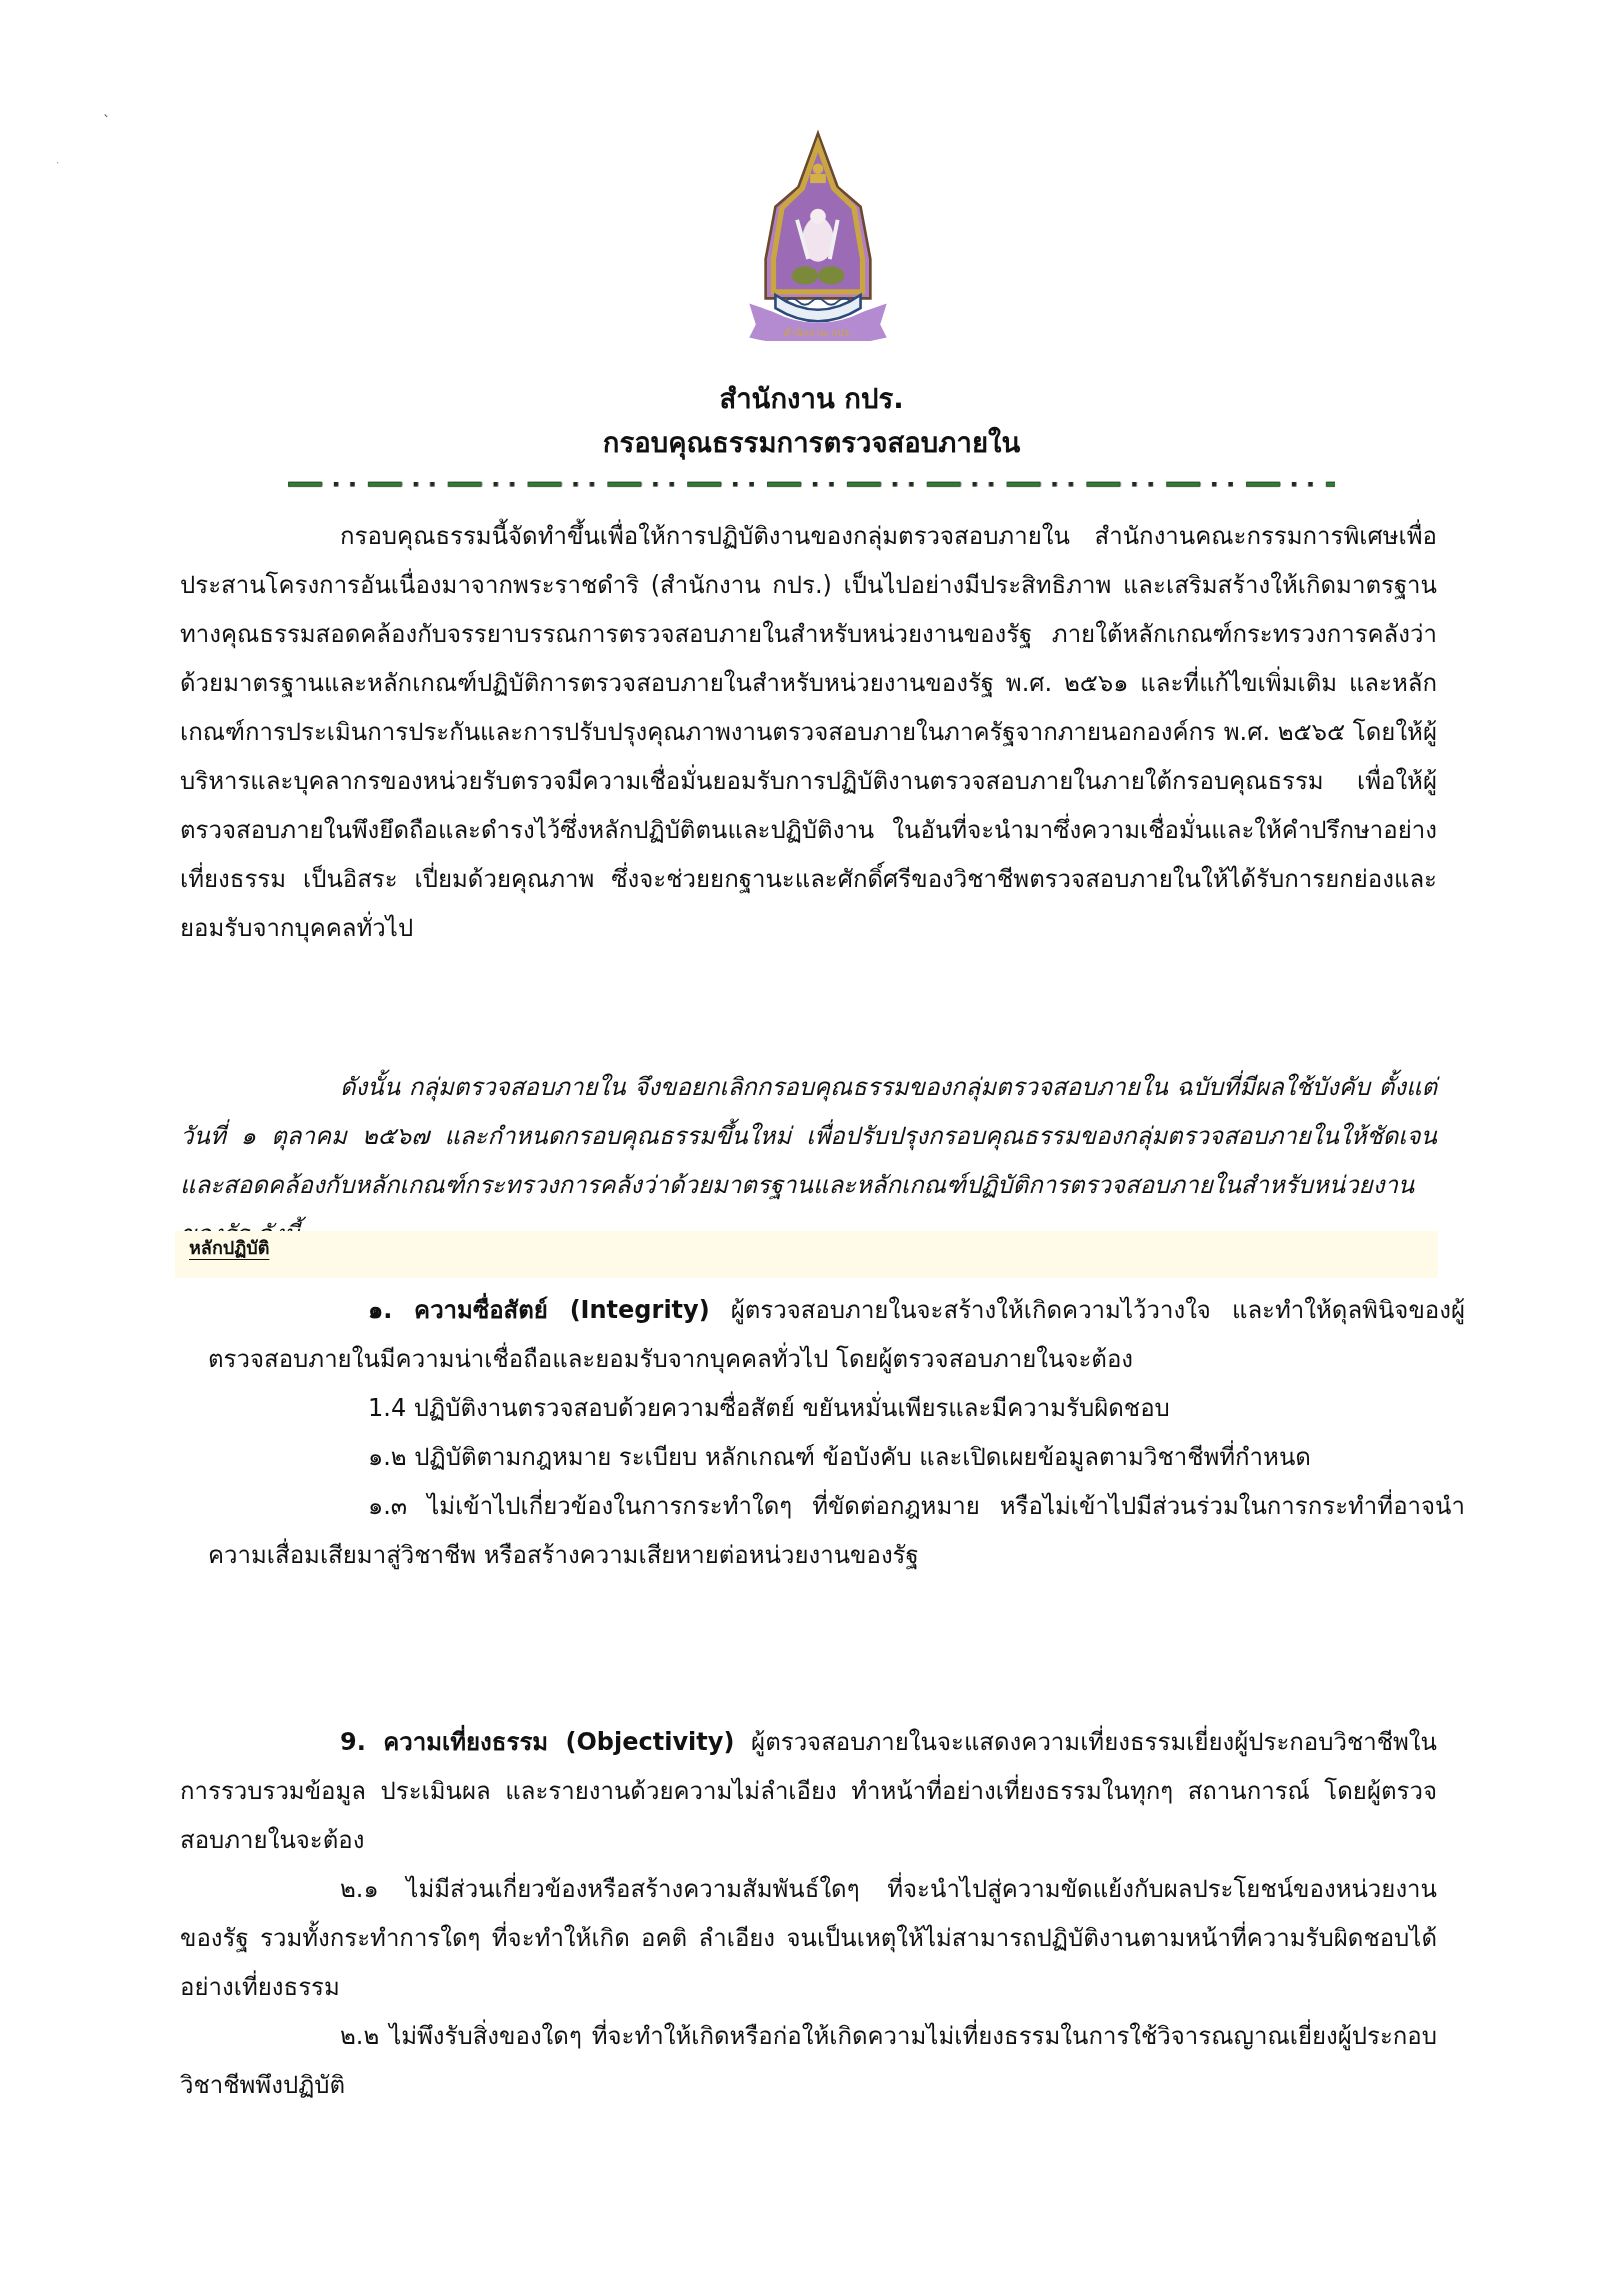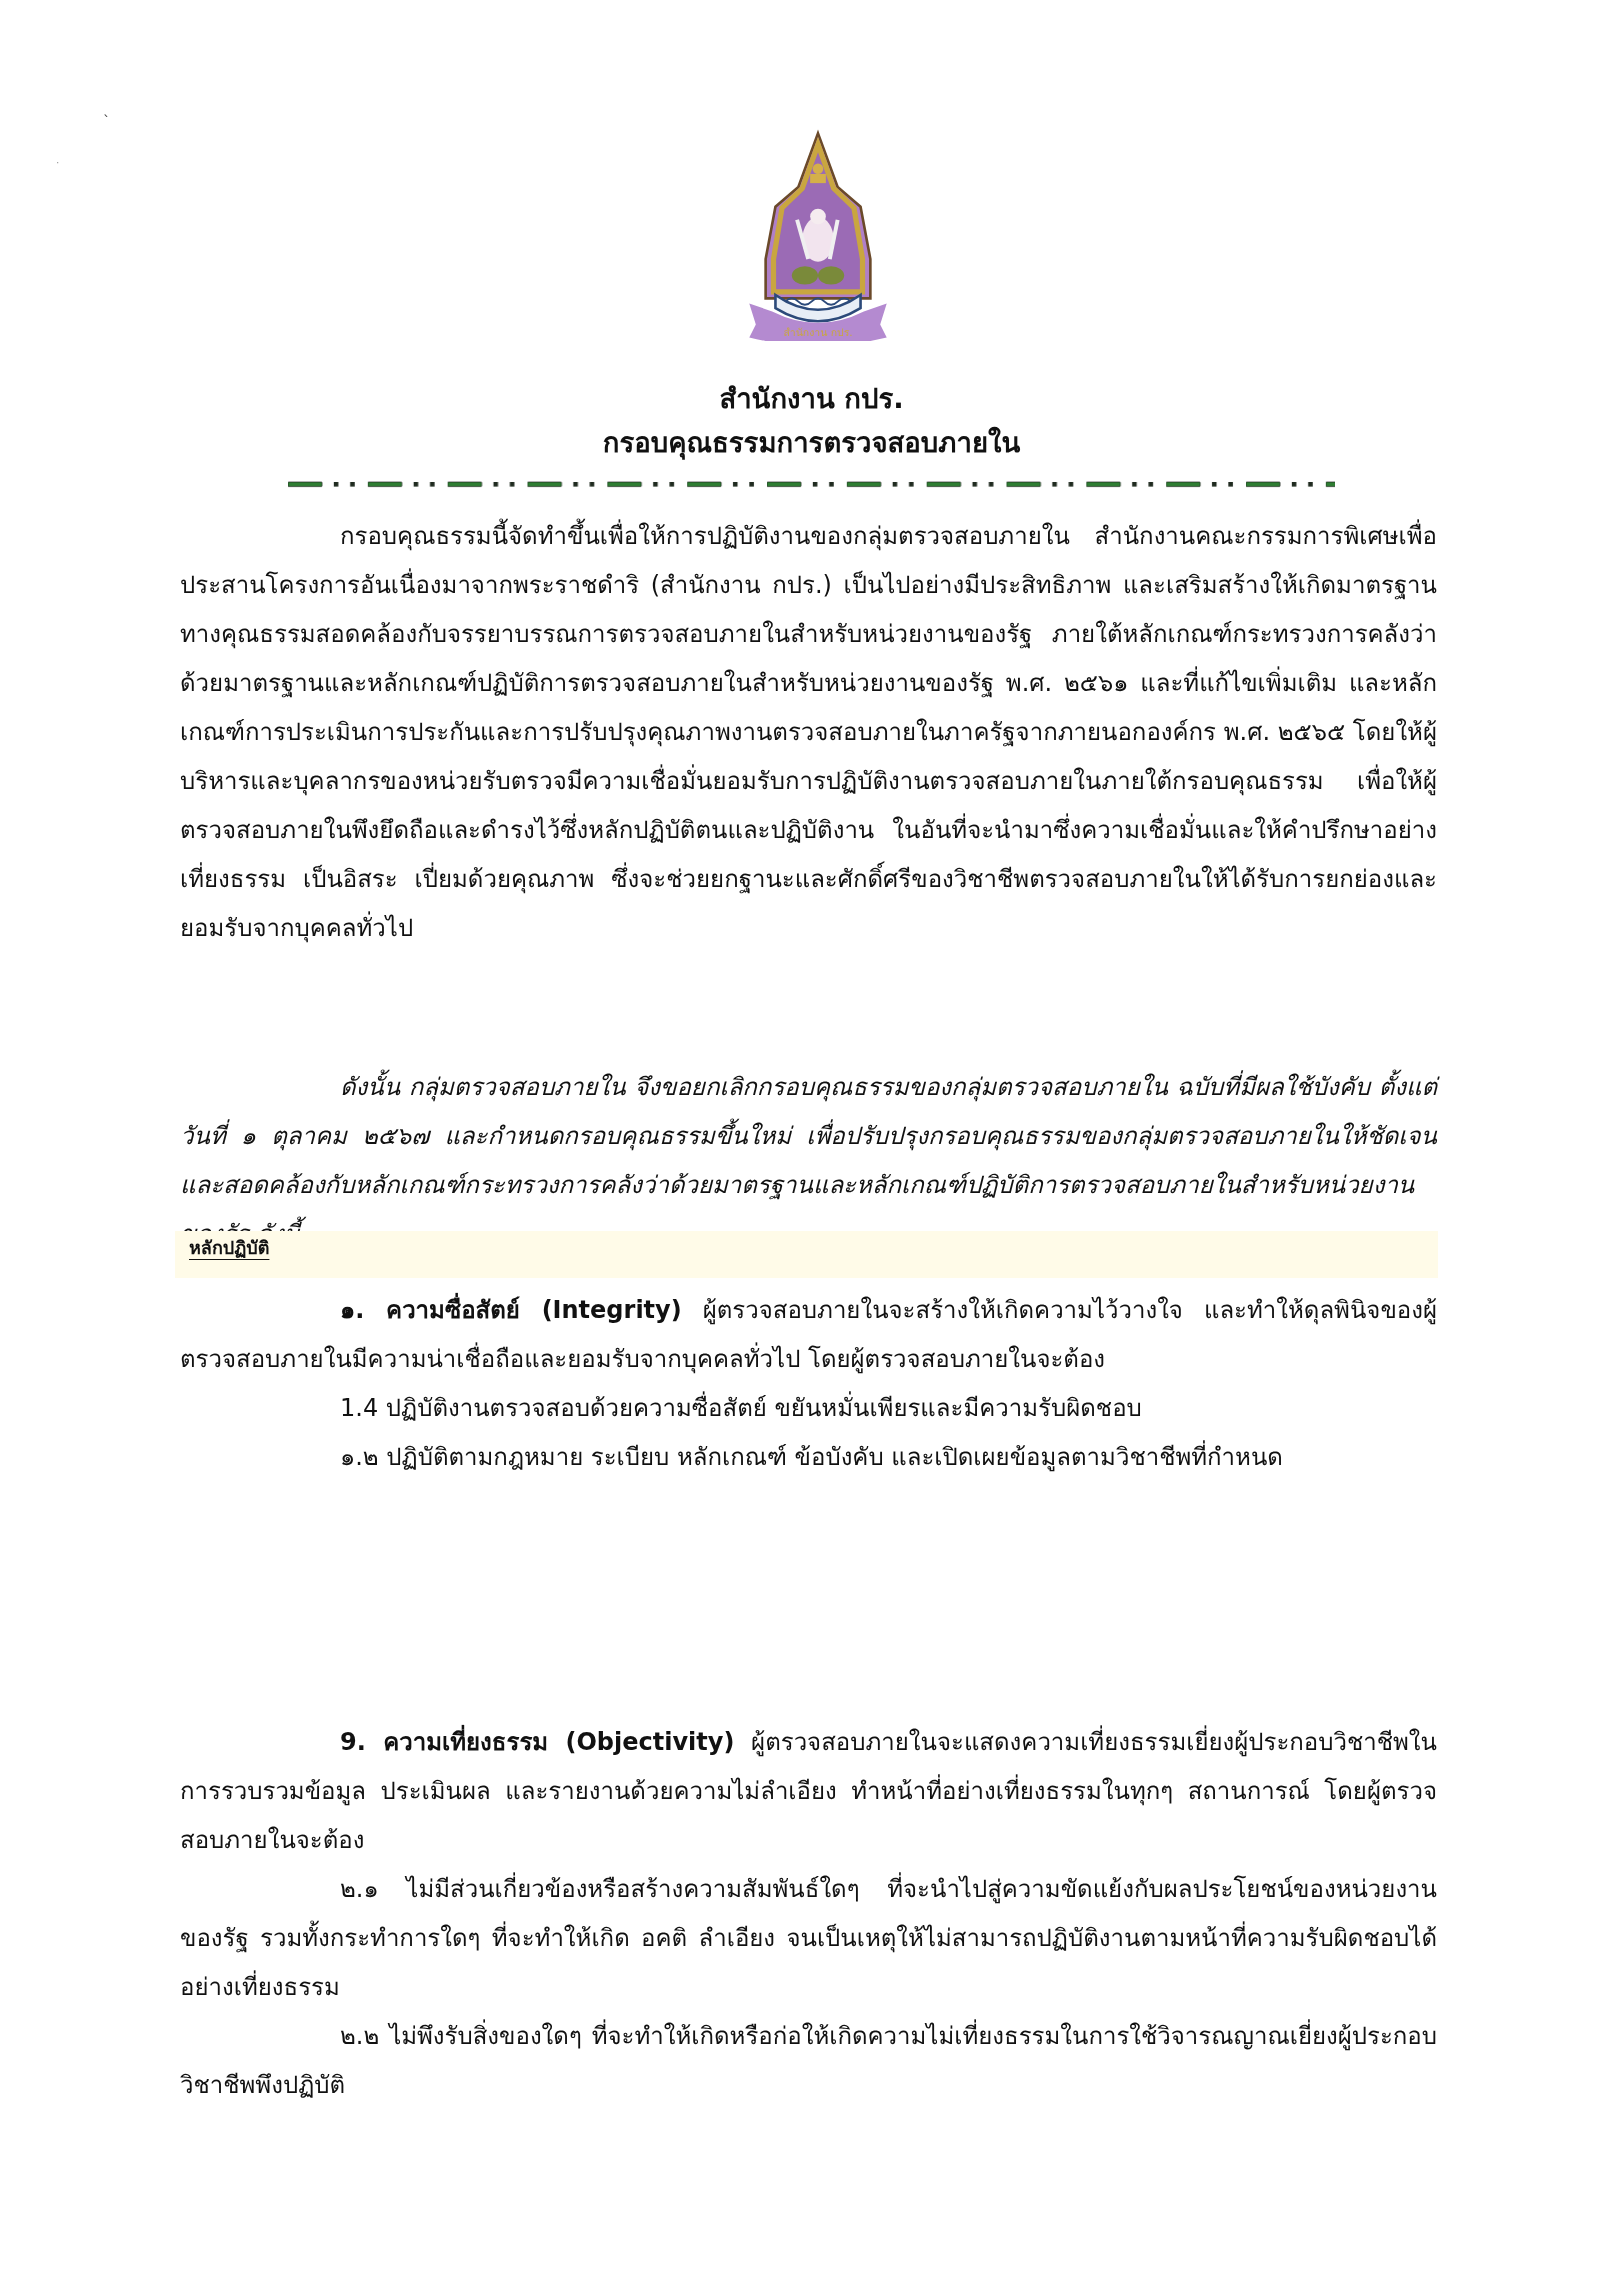--- a/index.html
+++ b/index.html
@@ -27,21 +27,21 @@
   .para1 { top: 512px; }
   .para2 { top: 1063px; font-style: italic; }
   .highlight {
     position: absolute; left: 175px; top: 1231px; width: 1263px; height: 47px;
     background: #fffbe8;
   }
   .section-heading {
     position: absolute; left: 189px; top: 1233px; font-size: 18px; font-weight: bold;
     text-decoration: underline; text-underline-offset: 5.2px;
   }
-  .sec1 { top: 1286px; }
+  .sec1 { top: 1286px; margin-left: 28px; }
   .sec2 { top: 1718px; }
   .item-title { font-weight: bold; }
 </style>
 </head>
 <body>
 
 <span class="stray" style="left:103px;top:101px;">ˎ</span>
 <span class="stray" style="left:56px;top:156px;font-size:10.5px;color:#999;">·</span>
 
 <div class="emblem">
@@ -90,20 +90,21 @@
   <p class="indent">ดังนั้น กลุ่มตรวจสอบภายใน จึงขอยกเลิกกรอบคุณธรรมของกลุ่มตรวจสอบภายใน ฉบับที่มีผลใช้บังคับ ตั้งแต่วันที่ ๑ ตุลาคม ๒๕๖๗ และกำหนดกรอบคุณธรรมขึ้นใหม่ เพื่อปรับปรุงกรอบคุณธรรมของกลุ่มตรวจสอบภายในให้ชัดเจนและสอดคล้องกับหลักเกณฑ์กระทรวงการคลังว่าด้วยมาตรฐานและหลักเกณฑ์ปฏิบัติการตรวจสอบภายในสำหรับหน่วยงานของรัฐ ดังนี้</p>
 </div>
 
 <div class="highlight"></div>
 <div class="section-heading">หลักปฏิบัติ</div>
 
 <div class="doc sec1">
   <p class="indent"><span class="item-title">๑. ความซื่อสัตย์ (Integrity)</span><span> ผู้ตรวจสอบภายในจะสร้างให้เกิดความไว้วางใจ และทำให้ดุลพินิจของผู้ตรวจสอบภายในมีความน่าเชื่อถือและยอมรับจากบุคคลทั่วไป โดยผู้ตรวจสอบภายในจะต้อง</span></p>
   <p class="subindent">1.4 ปฏิบัติงานตรวจสอบด้วยความซื่อสัตย์ ขยันหมั่นเพียรและมีความรับผิดชอบ</p>
   <p class="subindent">๑.๒ ปฏิบัติตามกฎหมาย ระเบียบ หลักเกณฑ์ ข้อบังคับ และเปิดเผยข้อมูลตามวิชาชีพที่กำหนด</p>
+  <p class="subindent">๑.๓ ไม่เข้าไปเกี่ยวข้องในการกระทำใดๆ ที่ขัดต่อกฎหมาย หรือไม่เข้าไปมีส่วนร่วมในการกระทำที่อาจนำความเสื่อมเสียมาสู่วิชาชีพ หรือสร้างความเสียหายต่อหน่วยงานของรัฐ</p>
 </div>
 
 <div class="doc sec2">
   <p class="indent"><span class="item-title">9. ความเที่ยงธรรม (Objectivity)</span><span> ผู้ตรวจสอบภายในจะแสดงความเที่ยงธรรมเยี่ยงผู้ประกอบวิชาชีพในการรวบรวมข้อมูล ประเมินผล และรายงานด้วยความไม่ลำเอียง ทำหน้าที่อย่างเที่ยงธรรมในทุกๆ สถานการณ์ โดยผู้ตรวจสอบภายในจะต้อง</span></p>
   <p class="subindent">๒.๑ ไม่มีส่วนเกี่ยวข้องหรือสร้างความสัมพันธ์ใดๆ ที่จะนำไปสู่ความขัดแย้งกับผลประโยชน์ของหน่วยงานของรัฐ รวมทั้งกระทำการใดๆ ที่จะทำให้เกิด อคติ ลำเอียง จนเป็นเหตุให้ไม่สามารถปฏิบัติงานตามหน้าที่ความรับผิดชอบได้อย่างเที่ยงธรรม</p>
   <p class="subindent">๒.๒ ไม่พึงรับสิ่งของใดๆ ที่จะทำให้เกิดหรือก่อให้เกิดความไม่เที่ยงธรรมในการใช้วิจารณญาณเยี่ยงผู้ประกอบวิชาชีพพึงปฏิบัติ</p>
 </div>
 
 
 </body></html>

